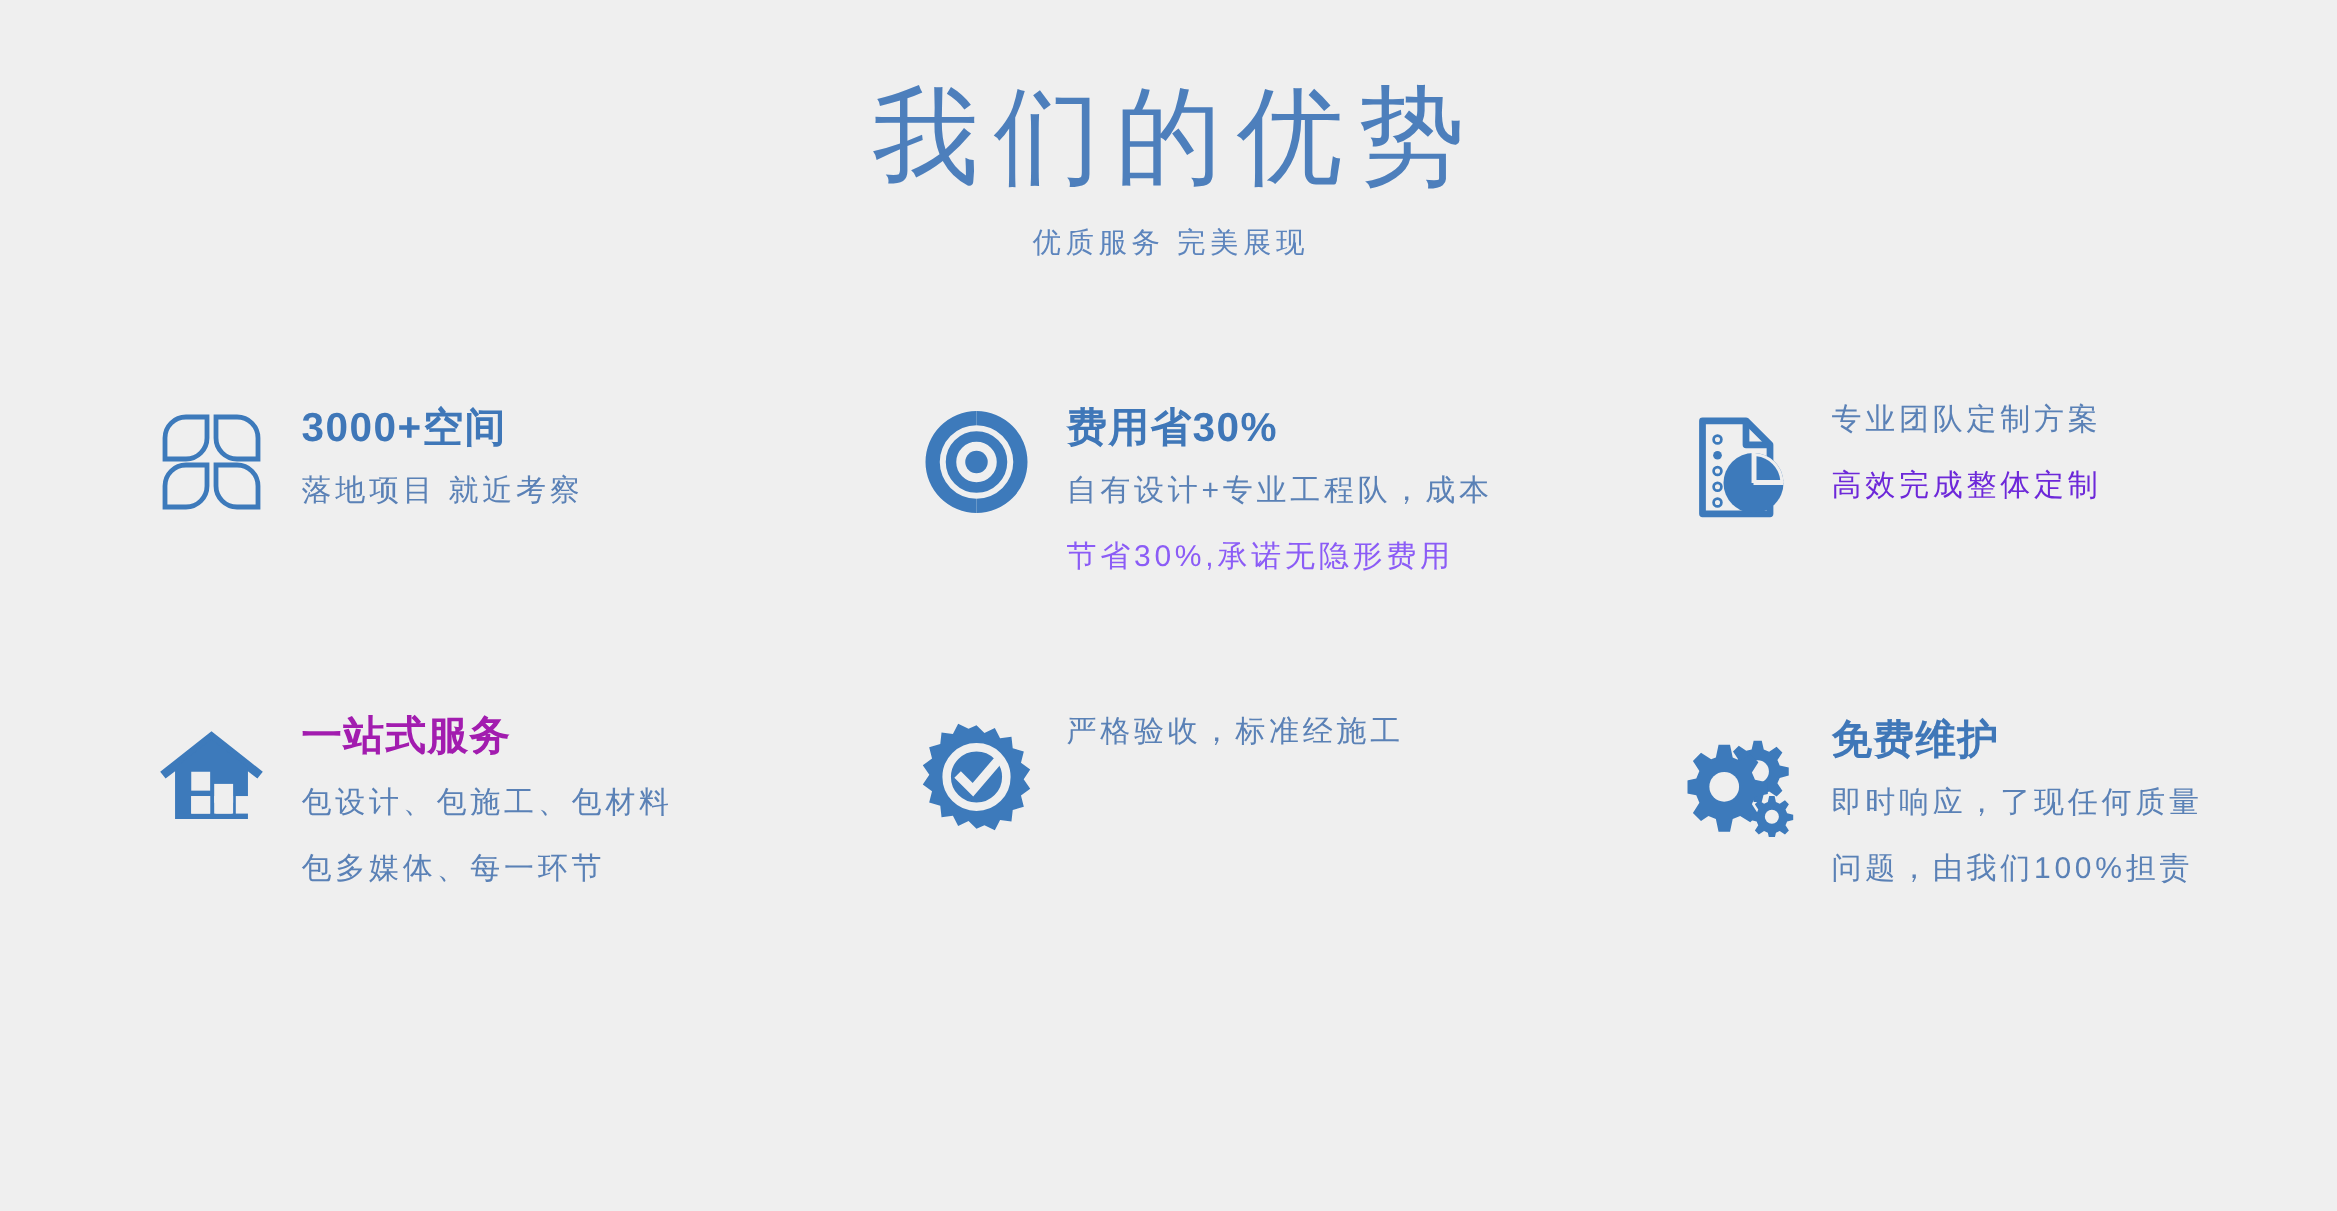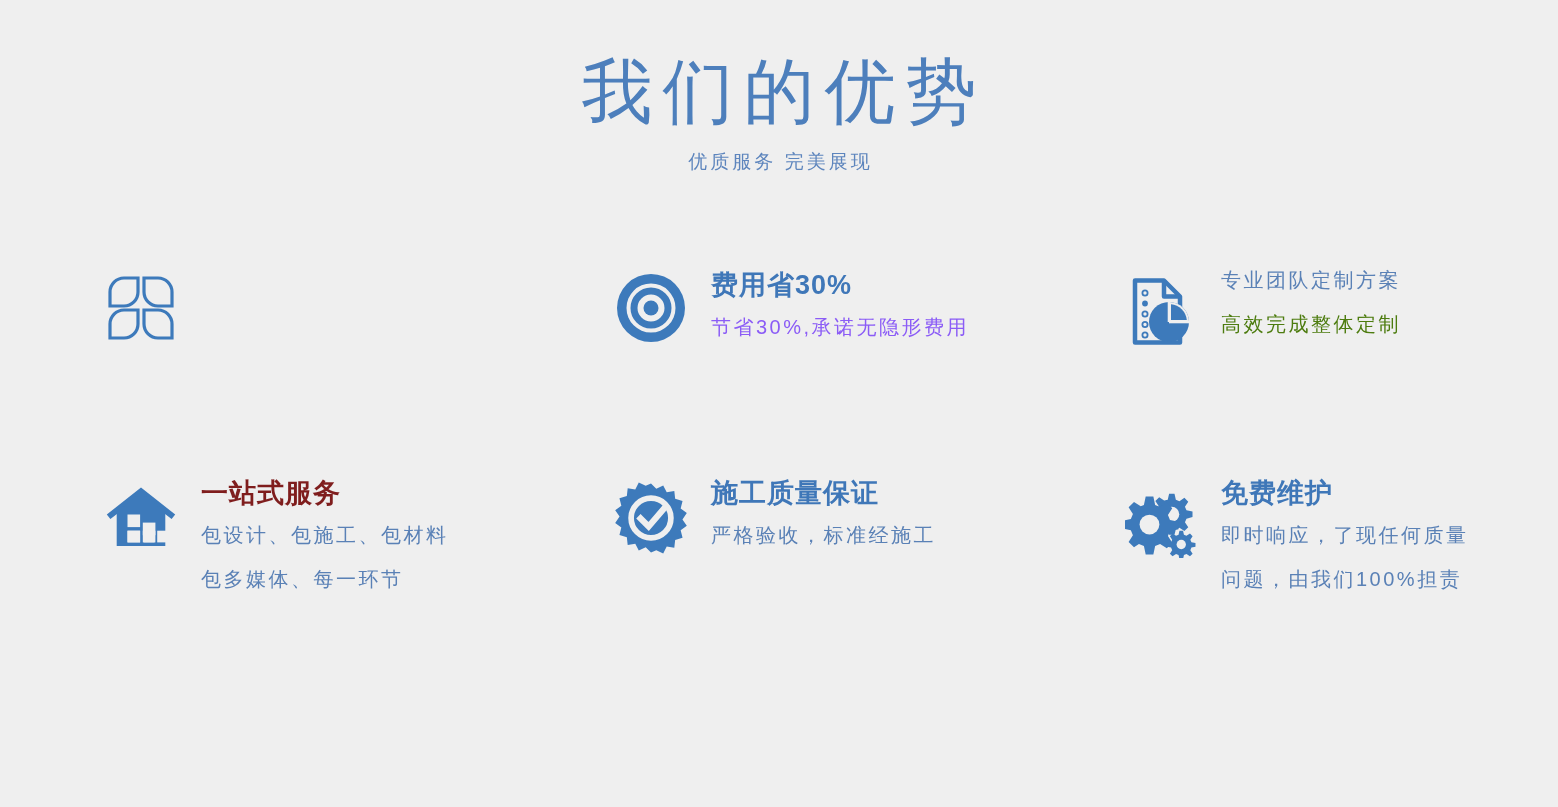--- a/index.html
+++ b/index.html
@@ -110,40 +110,45 @@
 
         <path d="M5 20a14 14 0 0 1 14-14h14v14a14 14 0 0 1-14 14H5V20z" stroke="#3d7abb" stroke-width="3.2" fill="none"></path>
 
         <path d="M39 6h14a14 14 0 0 1 14 14v14H53a14 14 0 0 1-14-14V6z" stroke="#3d7abb" stroke-width="3.2" fill="none"></path>
 
         <path d="M33 38v14a14 14 0 0 1-14 14H5V52a14 14 0 0 1 14-14h14z" stroke="#3d7abb" stroke-width="3.2" fill="none"></path>
 
         <path d="M39 38h14a14 14 0 0 1 14 14v14H53a14 14 0 0 1-14-14V38z" stroke="#3d7abb" stroke-width="3.2" fill="none"></path>
       </svg>
     </div>
+    <div class="feature-text">
+      <div class="feature-title" style="color: rgb(63, 119, 184);">3000+空间</div>
+      <div class="feature-line" style="color: rgb(90, 129, 182);">落地项目 就近考察</div>
+    </div>
   </div>
 
   <div class="feature">
     <div class="feature-icon">
       <svg width="72" height="72" viewBox="0 0 72 72" fill="none">
 
         <g fill="#3d7abb">
           <path d="M36 2a34 34 0 0 1 34 34h-9.5A24.5 24.5 0 0 0 36 11.5V2z"></path>
           <path d="M70 36a34 34 0 0 1-34 34v-9.5A24.5 24.5 0 0 0 60.5 36H70z"></path>
           <path d="M36 70A34 34 0 0 1 2 36h9.5A24.5 24.5 0 0 0 36 60.5V70z"></path>
           <path d="M2 36A34 34 0 0 1 36 2v9.5A24.5 24.5 0 0 0 11.5 36H2z"></path>
         </g>
 
         <circle cx="36" cy="36" r="17" stroke="#3d7abb" stroke-width="7" fill="none"></circle>
 
         <circle cx="36" cy="36" r="7.5" fill="#3d7abb"></circle>
       </svg>
     </div>
     <div class="feature-text">
       <div class="feature-title" style="color: rgb(63, 119, 184);">费用省30%</div>
+      <div class="feature-line" style="color: rgb(90, 129, 182);">自有设计+专业工程队，成本</div>
       <div class="feature-line" style="color: #8b5cf6; margin-top: 12px;">节省30%,承诺无隐形费用</div>
     </div>
   </div>
 
   <div class="feature">
     <div class="feature-icon">
       <svg width="72" height="78" viewBox="0 0 72 78" fill="none">
 
         <path d="M10 8.5h29l16 16v46H10z" stroke="#3d7abb" stroke-width="4.5" fill="none" stroke-linejoin="round"></path>
         <path d="M39 8.5v16h16" stroke="#3d7abb" stroke-width="4.5" fill="none" stroke-linejoin="round"></path>
@@ -156,21 +161,21 @@
 
         <circle cx="44" cy="50" r="20" fill="#3d7abb"></circle>
         <path d="M44 50V30a20 20 0 0 1 20 20H44z" fill="#efefef"></path>
         <path d="M46 48V32.2A17.8 17.8 0 0 1 61.8 48H46z" fill="#3d7abb"></path>
         <path d="M44 50h20" stroke="#efefef" stroke-width="2.6"></path>
         <path d="M44 50V30" stroke="#efefef" stroke-width="2.6"></path>
       </svg>
     </div>
     <div class="feature-text">
       <div class="feature-line" style="color: rgb(90, 129, 182);">专业团队定制方案</div>
-      <div class="feature-line" style="color: #4d7c0f;">高效完成整体定制</div>
+      <div class="feature-line" style="color: #6d28d9;">高效完成整体定制</div>
     </div>
   </div>
 
   <div class="feature row2">
     <div class="feature-icon">
       <svg width="80" height="78" viewBox="0 0 80 78" fill="none">
 
         <path d="M40 4 78 34l-4 5-34-26L6 39l-4-5z" fill="#3d7abb"></path>
 
         <path d="M13 31 40 10l27 21v38H13z" fill="#3d7abb"></path>
@@ -178,41 +183,40 @@
         <rect x="25" y="34" width="14" height="14" fill="#efefef"></rect>
         <rect x="25" y="52" width="14" height="13" fill="#efefef"></rect>
         <rect x="42" y="43" width="14" height="14" fill="#efefef"></rect>
         <rect x="42" y="52" width="14" height="13" fill="#efefef"></rect>
         <rect x="25" y="52" width="14" height="13" fill="#efefef"></rect>
         <rect x="43" y="52" width="12" height="13" fill="#efefef"></rect>
         <rect x="58" y="52" width="12" height="13" fill="#efefef"></rect>
       </svg>
     </div>
     <div class="feature-text">
-      <div class="feature-title" style="color: #7f1d1d;">一站式服务</div>
+      <div class="feature-title" style="color: #a21caf; font-family: Liberation Mono, monospace;">一站式服务</div>
       <div class="feature-line" style="color: rgb(90, 129, 182);">包设计、包施工、包材料</div>
       <div class="feature-line" style="color: rgb(90, 129, 182);">包多媒体、每一环节</div>
     </div>
   </div>
 
   <div class="feature row2">
     <div class="feature-icon">
       <svg width="76" height="76" viewBox="0 0 76 76" fill="none">
         <g fill="#3d7abb">
 
           <path id="burst" d="M38 1.5 43.6 7l7.3-3.4 3.7 7.2 8-1.2.9 8.1 7.8 2.4-2 7.9 6.5 4.8-4.6 6.7 4.6 6.7-6.5 4.8 2 7.9-7.8 2.4-.9 8.1-8-1.2-3.7 7.2-7.3-3.4L38 74.5 32.4 69l-7.3 3.4-3.7-7.2-8 1.2-.9-8.1-7.8-2.4 2-7.9L.2 43.2l4.6-6.7-4.6-6.7 6.5-4.8-2-7.9 7.8-2.4.9-8.1 8 1.2 3.7-7.2 7.3 3.4z"></path>
         </g>
 
         <circle cx="38" cy="38" r="21" stroke="#efefef" stroke-width="6" fill="none"></circle>
 
         <path d="M27 38.5 35.5 47 53 26.5" stroke="#efefef" stroke-width="6.5" fill="none" stroke-linecap="square" stroke-linejoin="miter"></path>
       </svg>
     </div>
     <div class="feature-text">
-      <div class="feature-title" style="color: rgb(63, 119, 184);">施工质量保证</div>
       <div class="feature-line" style="color: rgb(90, 129, 182);">严格验收，标准经施工</div>
     </div>
   </div>
 
   <div class="feature row2">
     <div class="feature-icon">
       <svg width="80" height="78" viewBox="0 0 80 78" fill="none">
         <g fill="#3d7abb">
 
           <path d="M47.5 17.5 49 11h6l1.5 6.5 4 1.7 5.5-3.7 4.3 4.3-3.7 5.5 1.7 4L75 30.8v6l-6.7 1.8-1.7 4 3.7 5.5-4.3 4.3-5.5-3.7-4 1.7L55 56.4h-6l-1.5-6.8-4-1.7-5.5 3.7-4.3-4.3 3.7-5.5-1.7-4-6.7-1.8v-6l6.7-1.5 1.7-4-3.7-5.5 4.3-4.3 5.5 3.7z"></path>

